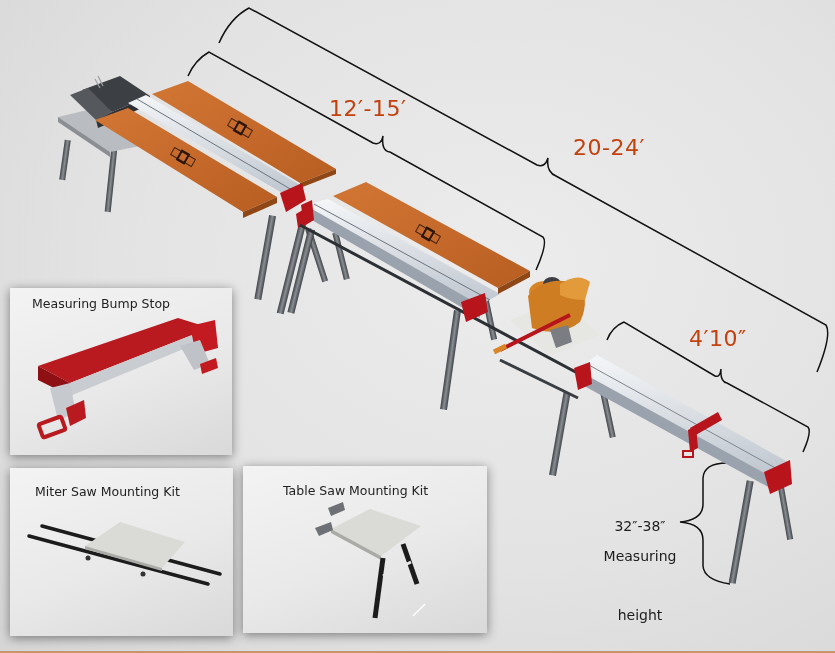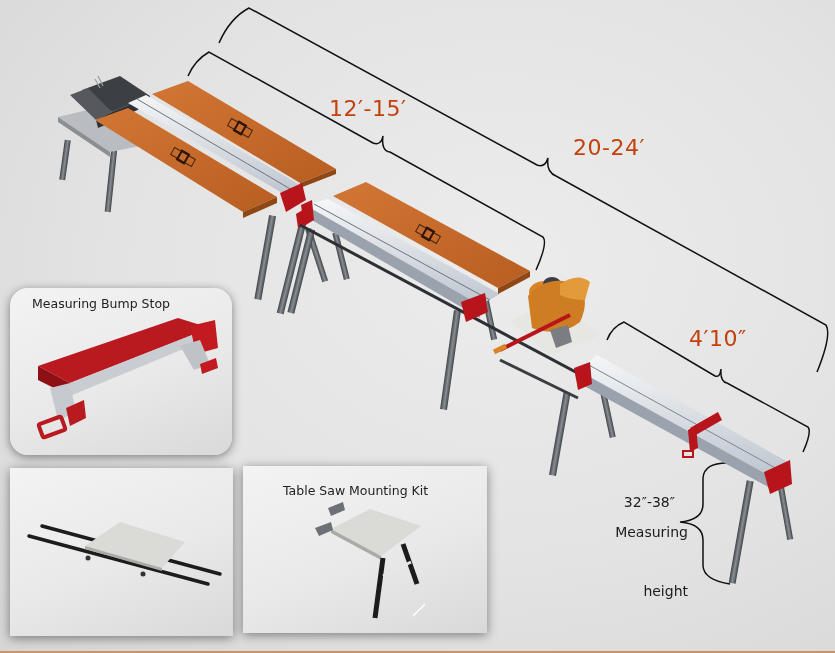--- a/index.html
+++ b/index.html
@@ -8,21 +8,21 @@
     background: radial-gradient(ellipse at 60% 40%, #ececec 0%, #e3e3e3 55%, #d6d6d6 100%);
     font-family: "DejaVu Sans", sans-serif;
   }
   #scene { position:absolute; left:0; top:0; width:835px; height:653px; }
   .dim-label {
     position:absolute; font-family:"DejaVu Sans", sans-serif; color:#c2410c;
     font-size:22px; letter-spacing:0.5px; white-space:nowrap;
   }
   .note-label {
     position:absolute; font-family:"DejaVu Sans", sans-serif; color:#1c1c1c;
-    font-size:14px; text-align:right; white-space:nowrap;
+    font-size:14px; text-align:center; white-space:nowrap;margin-top:24px;
   }
   .inset {
     position:absolute; background:linear-gradient(160deg,#f3f3f3 0%,#e9e9e9 55%,#d9d9d9 100%);
     box-shadow: 0 2px 10px rgba(0,0,0,0.45);
     overflow:hidden;
   }
   .inset-title {
     position:absolute; top:8px; left:0; right:0;
     font-family:"DejaVu Sans", sans-serif; font-size:12.5px; color:#222;
     white-space:nowrap;
@@ -168,36 +168,37 @@
   <line x1="500" y1="360" x2="578" y2="398" stroke="#3a3d41" stroke-width="3"></line>
 </svg>
 
 <div class="dim-label" style="left:329px; top:96px;">12′-15′</div>
 <div class="dim-label" style="left:573px; top:95px;margin-top:40px;">20-24′</div>
 <div class="dim-label" style="left:689px; top:326px;">4′10″</div>
 <div class="note-label" style="left:605px; top:494px; width:70px;">32″-38″</div>
 <div class="note-label" style="left:592px; top:524px; width:96px;">Measuring</div>
 <div class="note-label" style="left:592px; top:583px; width:96px;">height</div>
 
-<div class="inset" style="left:10px; top:288px; width:222px; height:167px;border-radius:18px;">
+<div class="inset" style="left:10px; top:288px; width:222px; height:167px;">
   <div class="inset-title" style="left:22px;">Measuring Bump Stop</div>
   <svg width="222" height="167" viewBox="0 0 222 167">
     <polygon points="28,78 168,30 200,40 60,95" fill="#b91a1f"></polygon>
     <polygon points="28,78 60,95 60,108 28,92" fill="#8e0f14"></polygon>
     <polygon points="60,95 200,40 200,50 60,108" fill="#c9ccd0"></polygon>
     <polygon points="180,38 205,32 208,60 186,66" fill="#c21a20"></polygon>
     <polygon points="170,58 190,52 200,76 184,82" fill="#bfc3c8"></polygon>
     <polygon points="190,76 206,70 208,80 192,86" fill="#c21a20"></polygon>
     <polygon points="40,100 60,95 66,125 48,132" fill="#c6c9ce"></polygon>
     <rect x="30" y="132" width="24" height="14" rx="2" fill="none" stroke="#b91a1f" stroke-width="4" transform="rotate(-20 42 139)"></rect>
     <polygon points="56,120 74,112 76,130 60,138" fill="#b91a1f"></polygon>
   </svg>
 </div>
 
 <div class="inset" style="left:10px; top:468px; width:223px; height:168px;">
+  <div class="inset-title" style="left:25px; top:16px;">Miter Saw Mounting Kit</div>
   <svg width="223" height="168" viewBox="0 0 223 168">
     <line x1="32" y1="58" x2="210" y2="106" stroke="#1c1c1c" stroke-width="3.5" stroke-linecap="round"></line>
     <line x1="19" y1="68" x2="198" y2="116" stroke="#1c1c1c" stroke-width="3.5" stroke-linecap="round"></line>
     <polygon points="75,78 110,54 175,74 152,100" fill="#dadbd6"></polygon>
     <polygon points="75,78 152,100 152,103 75,81" fill="#a9aba6"></polygon>
     <circle cx="78" cy="90" r="2.5" fill="#333"></circle>
     <circle cx="133" cy="106" r="2.5" fill="#333"></circle>
   </svg>
 </div>
 

